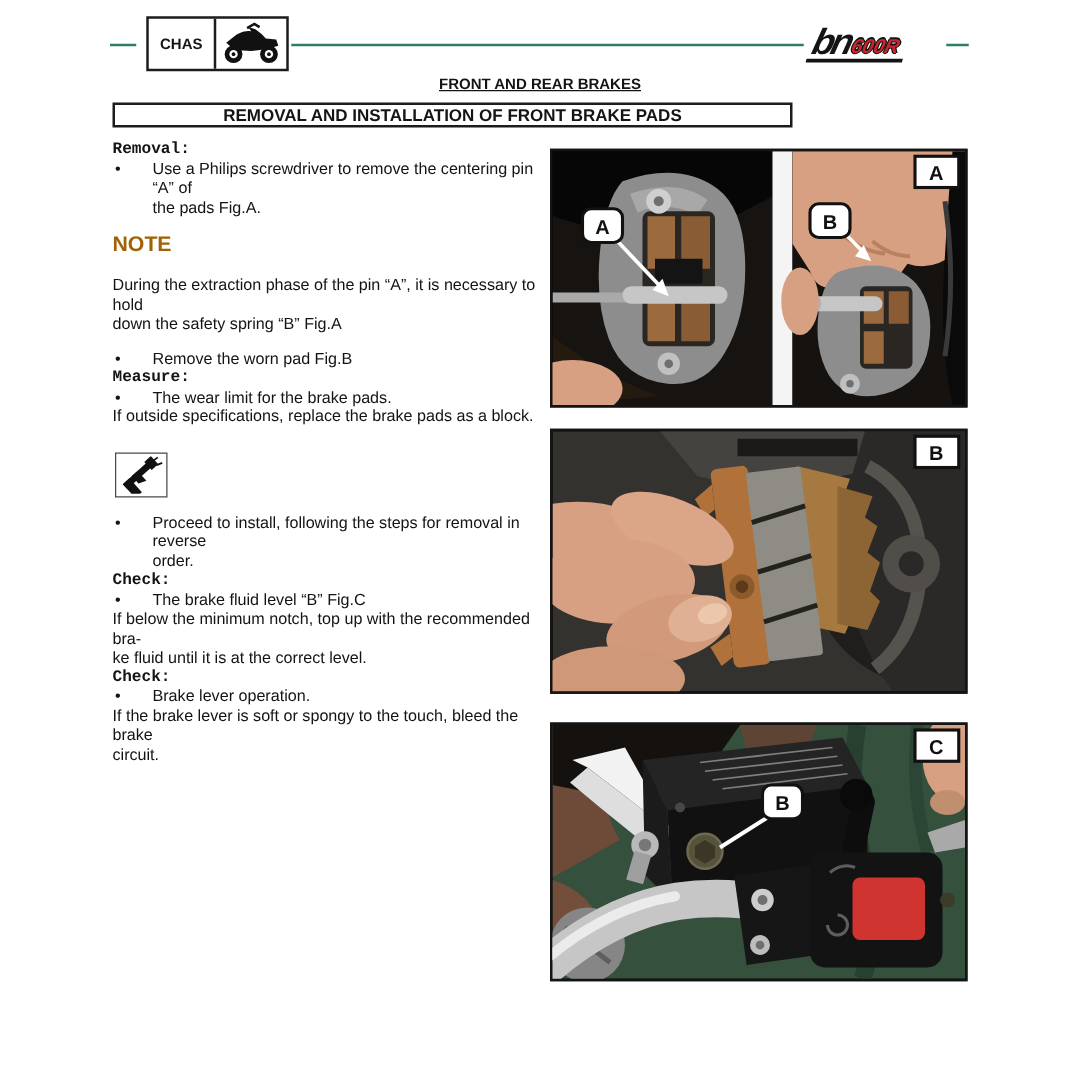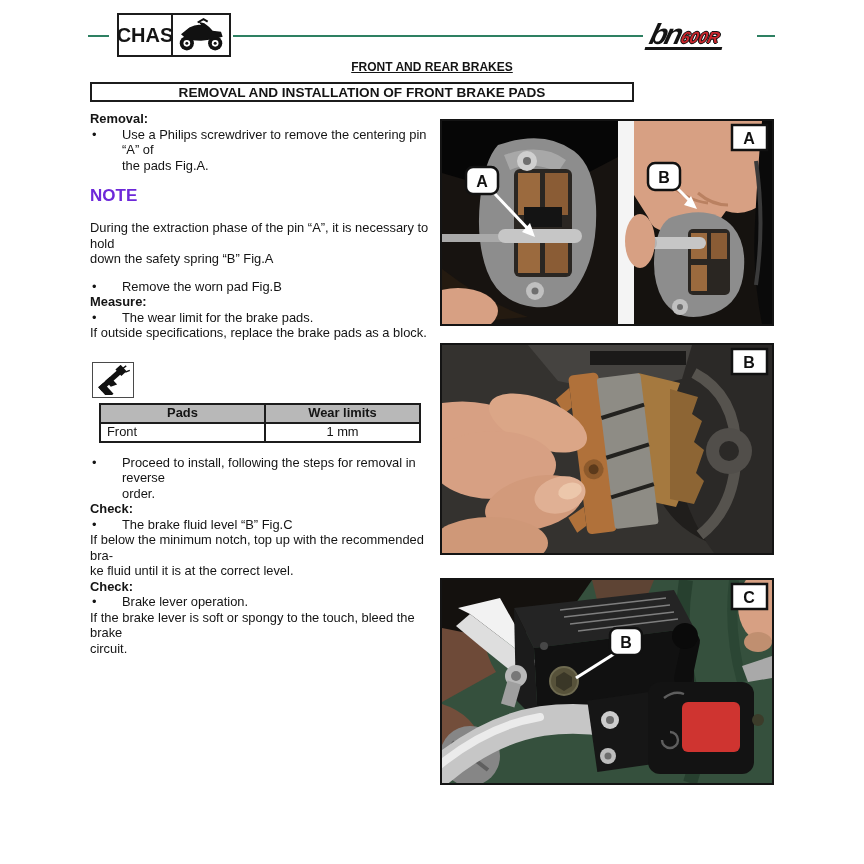--- a/index.html
+++ b/index.html
@@ -8,45 +8,45 @@
 
   
   .dash { position:absolute; height:2px; background:#2e8062; top:35px; }
   .dash-left  { left:88px;  width:21px; }
   .dash-right { left:757px; width:18px; }
   .header-rule { position:absolute; left:233px; top:35px; width:410px; height:2px; background:#2e8062; }
 
   .chas-box { position:absolute; left:117px; top:13px; width:114px; height:44px;
               border:2px solid #1c1c1c; box-sizing:border-box; display:flex; background:#fff; }
   .chas-cell-label { width:52px; border-right:2px solid #1c1c1c; display:flex; align-items:center;
-                     justify-content:center; font-weight:bold; font-size:20px; }
+                     justify-content:center; font-weight:bold; font-size:12px; }
   .chas-cell-icon { flex:1; display:flex; align-items:center; justify-content:center; }
 
   .logo { position:absolute; left:648px; top:22px; display:flex; align-items:flex-end;
           transform:skewX(-14deg); border-bottom:3px solid #141414; padding:0 5px 1px 2px; }
   .logo-bn { font-size:29px; line-height:24px; font-weight:bold; font-style:italic;
              letter-spacing:-3px; color:#141414; }
   .logo-model { font-size:16px; line-height:17px; font-weight:bold; font-style:italic; color:#c9252b;
                 margin-left:2px; text-shadow:-1px 0 #141414, 1px 0 #141414, 0 -1px #141414, 0 1px #141414; }
 
   .page-title { position:absolute; left:90px; top:60px; width:684px; text-align:center;
                 font-size:12px; font-weight:bold; text-decoration:underline; }
   .subtitle-box { position:absolute; left:90px; top:82px; width:544px; height:20px;
                   border:2px solid #1c1c1c; box-sizing:border-box; display:flex;
                   align-items:center; justify-content:center; font-size:13.6px; font-weight:bold; }
 
   
   .left-col { position:absolute; left:90px; top:111px; width:340px;
               font-size:12.9px; line-height:15.5px; }
-  .h { font-weight:bold; }
+  .h { font-weight:bold;font-family:Liberation Mono, monospace; }
   .step { display:flex; }
   .step .b { width:30px; flex:none; padding-left:2px; }
   .step .t { flex:1; white-space:pre-line; }
   .para { white-space:pre-line; }
-  .note-h { color:#6d28d9; font-weight:bold; font-size:17px; line-height:20px; margin:13px 0 14px; }
+  .note-h { color:#a16207; font-weight:bold; font-size:17px; line-height:20px; margin:13px 0 14px; }
   .gap12 { margin-top:12px; }
 
   .tool-box { margin:21px 0 0 2px; width:42px; height:36px; border:1px solid #4a4a4a;
               box-sizing:border-box; display:flex; align-items:center; justify-content:center; }
 
   table.wear { border-collapse:collapse; margin:5px 0 0 9px; width:320px; table-layout:fixed; }
   table.wear th, table.wear td { border:2px solid #1c1c1c; height:17px; font-size:12.9px; padding:0; }
   table.wear th { background:#b8b8b8; font-weight:bold; text-align:center; }
   table.wear td.c1 { text-align:left; padding-left:6px; }
   table.wear td.c2 { text-align:center; }
@@ -121,36 +121,20 @@
         <g transform="rotate(-42 20 17)" fill="#111">
           <rect x="2" y="12" width="34" height="6"></rect>
           <rect x="2" y="12" width="8" height="17"></rect>
           <path d="M13,12 h7 v12 l-7,-3 Z"></path>
           <rect x="30" y="10" width="8" height="10"></rect>
         </g>
         <path d="M31,4 l4,-3 M34,8 l5,-2" stroke="#111" stroke-width="1.6" fill="none"></path>
       </svg>
     </div>
 
-    <table class="wear">
-      <colgroup>
-          <col class="w1">
-          <col class="w2">
-        </colgroup>
-      <tbody>
-          <tr>
-        <th>Pads</th>
-        <th>Wear limits</th>
-      </tr>
-      <tr>
-        <td class="c1">Front</td>
-        <td class="c2">1 mm</td>
-      </tr>
-    </tbody>
-      </table>
 
     <div class="gap12">
       <div class="step">
         <span class="b">•</span>
         <span class="t">Proceed to install, following the steps for removal in reverse
 order.</span>
       </div>
       <div class="h">Check:</div>
       <div class="step">
         <span class="b">•</span>

